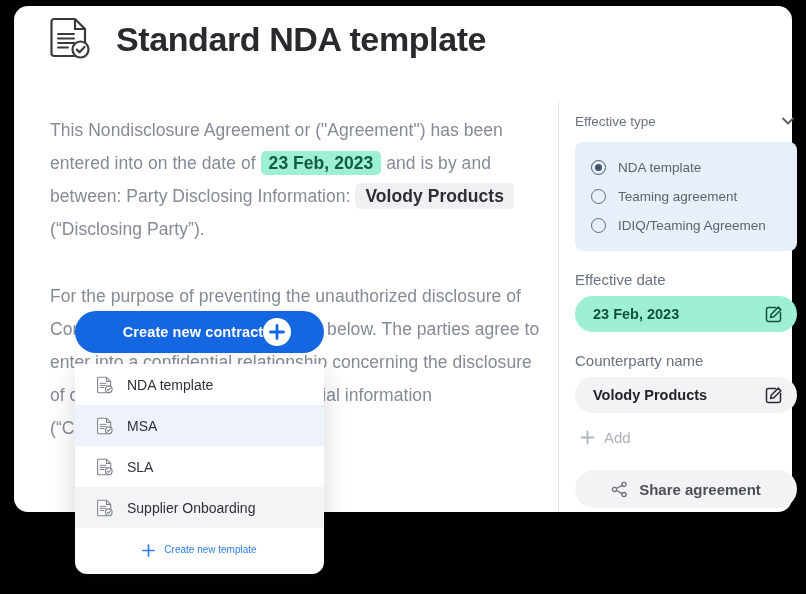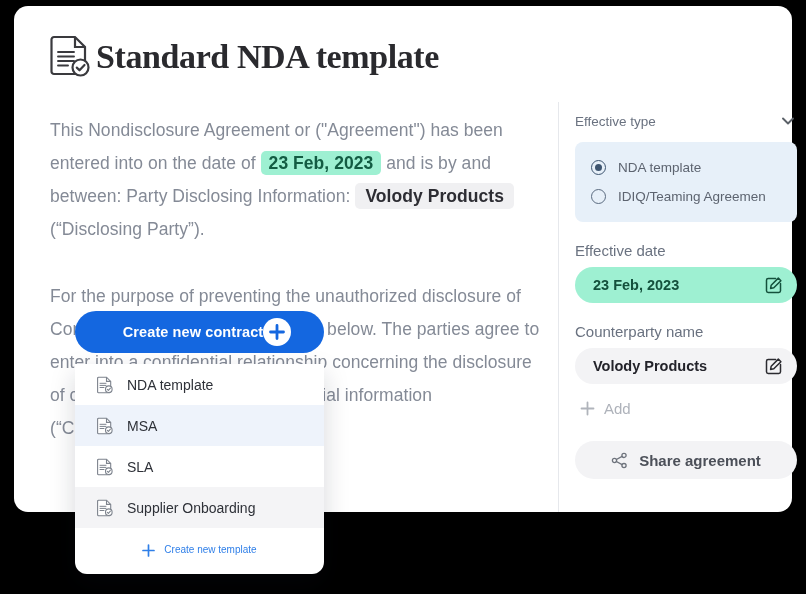--- a/index.html
+++ b/index.html
@@ -27,25 +27,24 @@
     width: 778px;
     height: 506px;
     background: #ffffff;
     border-radius: 14px;
   }
 
   
   .doc-header {
     position: absolute;
     left: 36px;
-    top: 28px;
-    display: flex;
-    align-items: center;
-    gap: 4px;
-    font-family: Liberation Serif, serif;
+    top: 10px;
+    display: flex;
+    align-items: center;
+    gap: 24px;
   }
   .doc-icon { width: 42px; height: 46px; flex: none; }
   .doc-title {
     font-size: 34px;
     font-weight: 700;
     color: #2a2a2e;
     letter-spacing: -0.4px;
     white-space: nowrap;
   }
 
@@ -305,20 +304,24 @@
         </span>
       </div>
 
       <div class="radio-group">
         <div class="radio-row">
           <span class="radio on"></span>
           <span class="radio-label">NDA template</span>
         </div>
         <div class="radio-row">
           <span class="radio"></span>
+          <span class="radio-label">Teaming agreement</span>
+        </div>
+        <div class="radio-row">
+          <span class="radio"></span>
           <span class="radio-label">IDIQ/Teaming Agreemen</span>
         </div>
       </div>
 
       <div class="field-label">Effective date</div>
       <div class="value-pill green">
         <span class="value-text">23 Feb, 2023</span>
         <span class="edit-ic">
           <svg viewBox="0 0 19 19" width="19" height="19" fill="none">
             <path d="M11.6 2.5H4.2A1.7 1.7 0 0 0 2.5 4.2v10.6a1.7 1.7 0 0 0 1.7 1.7h10.6a1.7 1.7 0 0 0 1.7-1.7V7.4" stroke="#14513c" stroke-width="1.5" stroke-linecap="round"></path>

